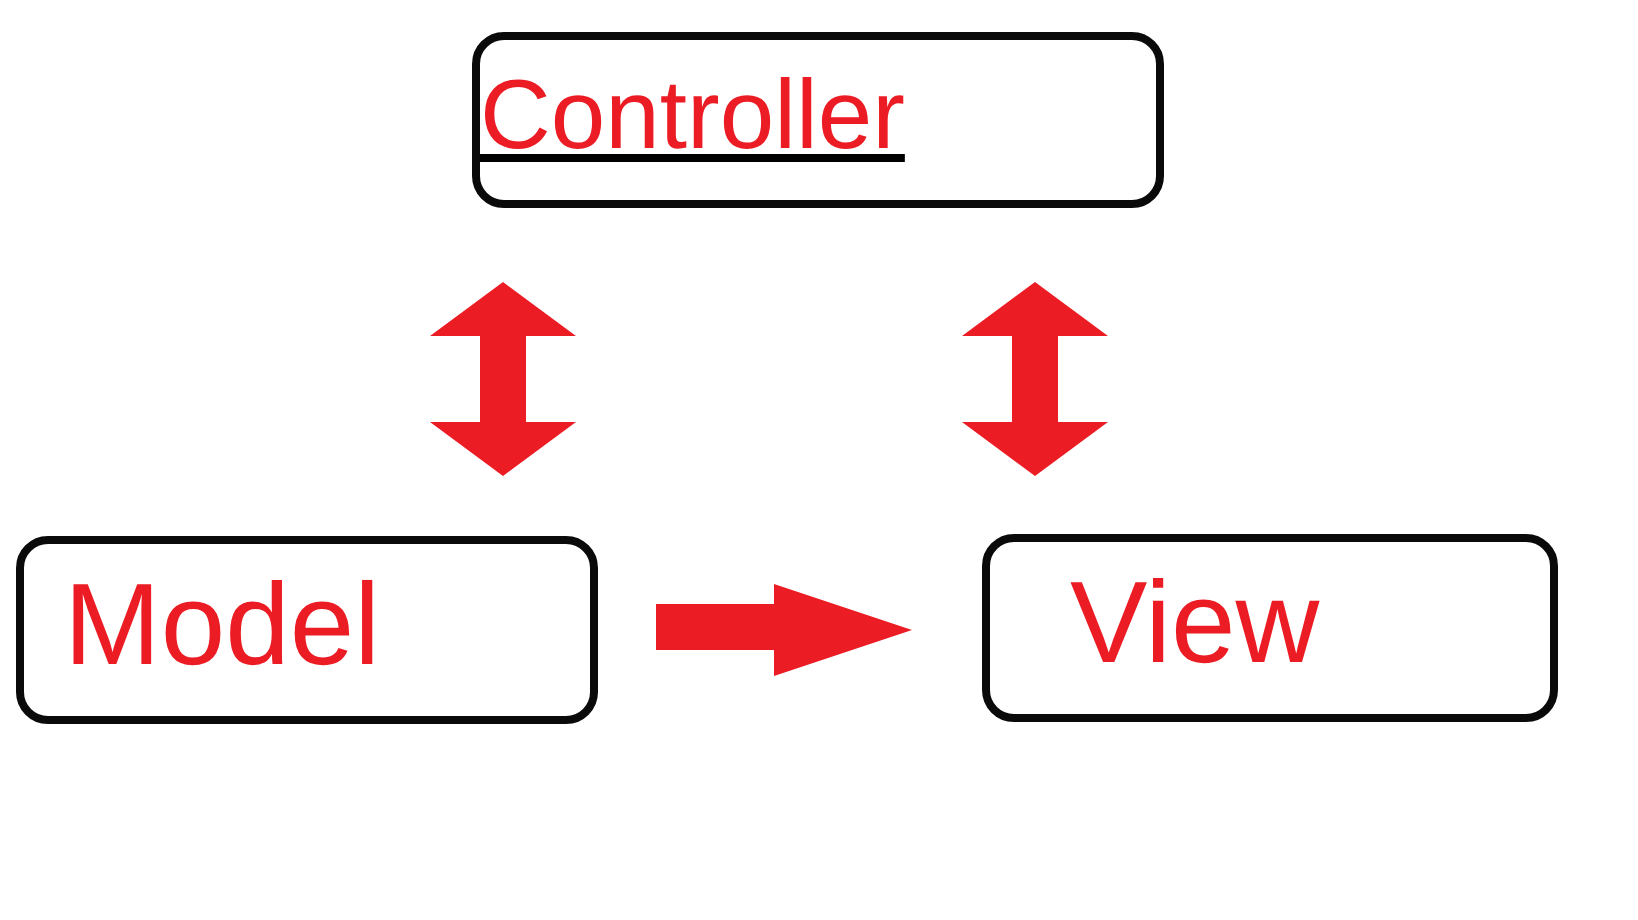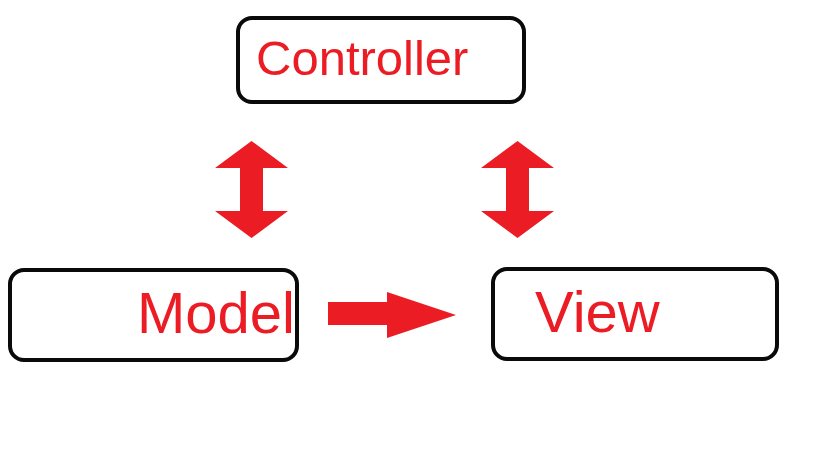--- a/index.html
+++ b/index.html
@@ -25,30 +25,29 @@
     align-items: center;
   }
   .node-label {
     color: #ec1c24;
     white-space: nowrap;
     line-height: 1;
     padding-bottom: 4px;
   }
   .node-controller {
     left: 236px; top: 16px;
-    width: 290px; height: 88px;
-    padding-left: 16px;
+    width: 346px; height: 88px;
     font-size: 49px;
+    text-decoration: underline;
   }
   .node-model {
     left: 8px; top: 268px;
     width: 291px; height: 94px;
     padding-left: 20px;
     font-size: 58px;
-    justify-content: flex-end;
   }
   .node-view {
     left: 470px; top: 267px;
     width: 288px; height: 94px;
     padding-left: 40px;
     font-size: 58px;
     margin-left: 21px;
   }
   .connector {
     position: absolute;

